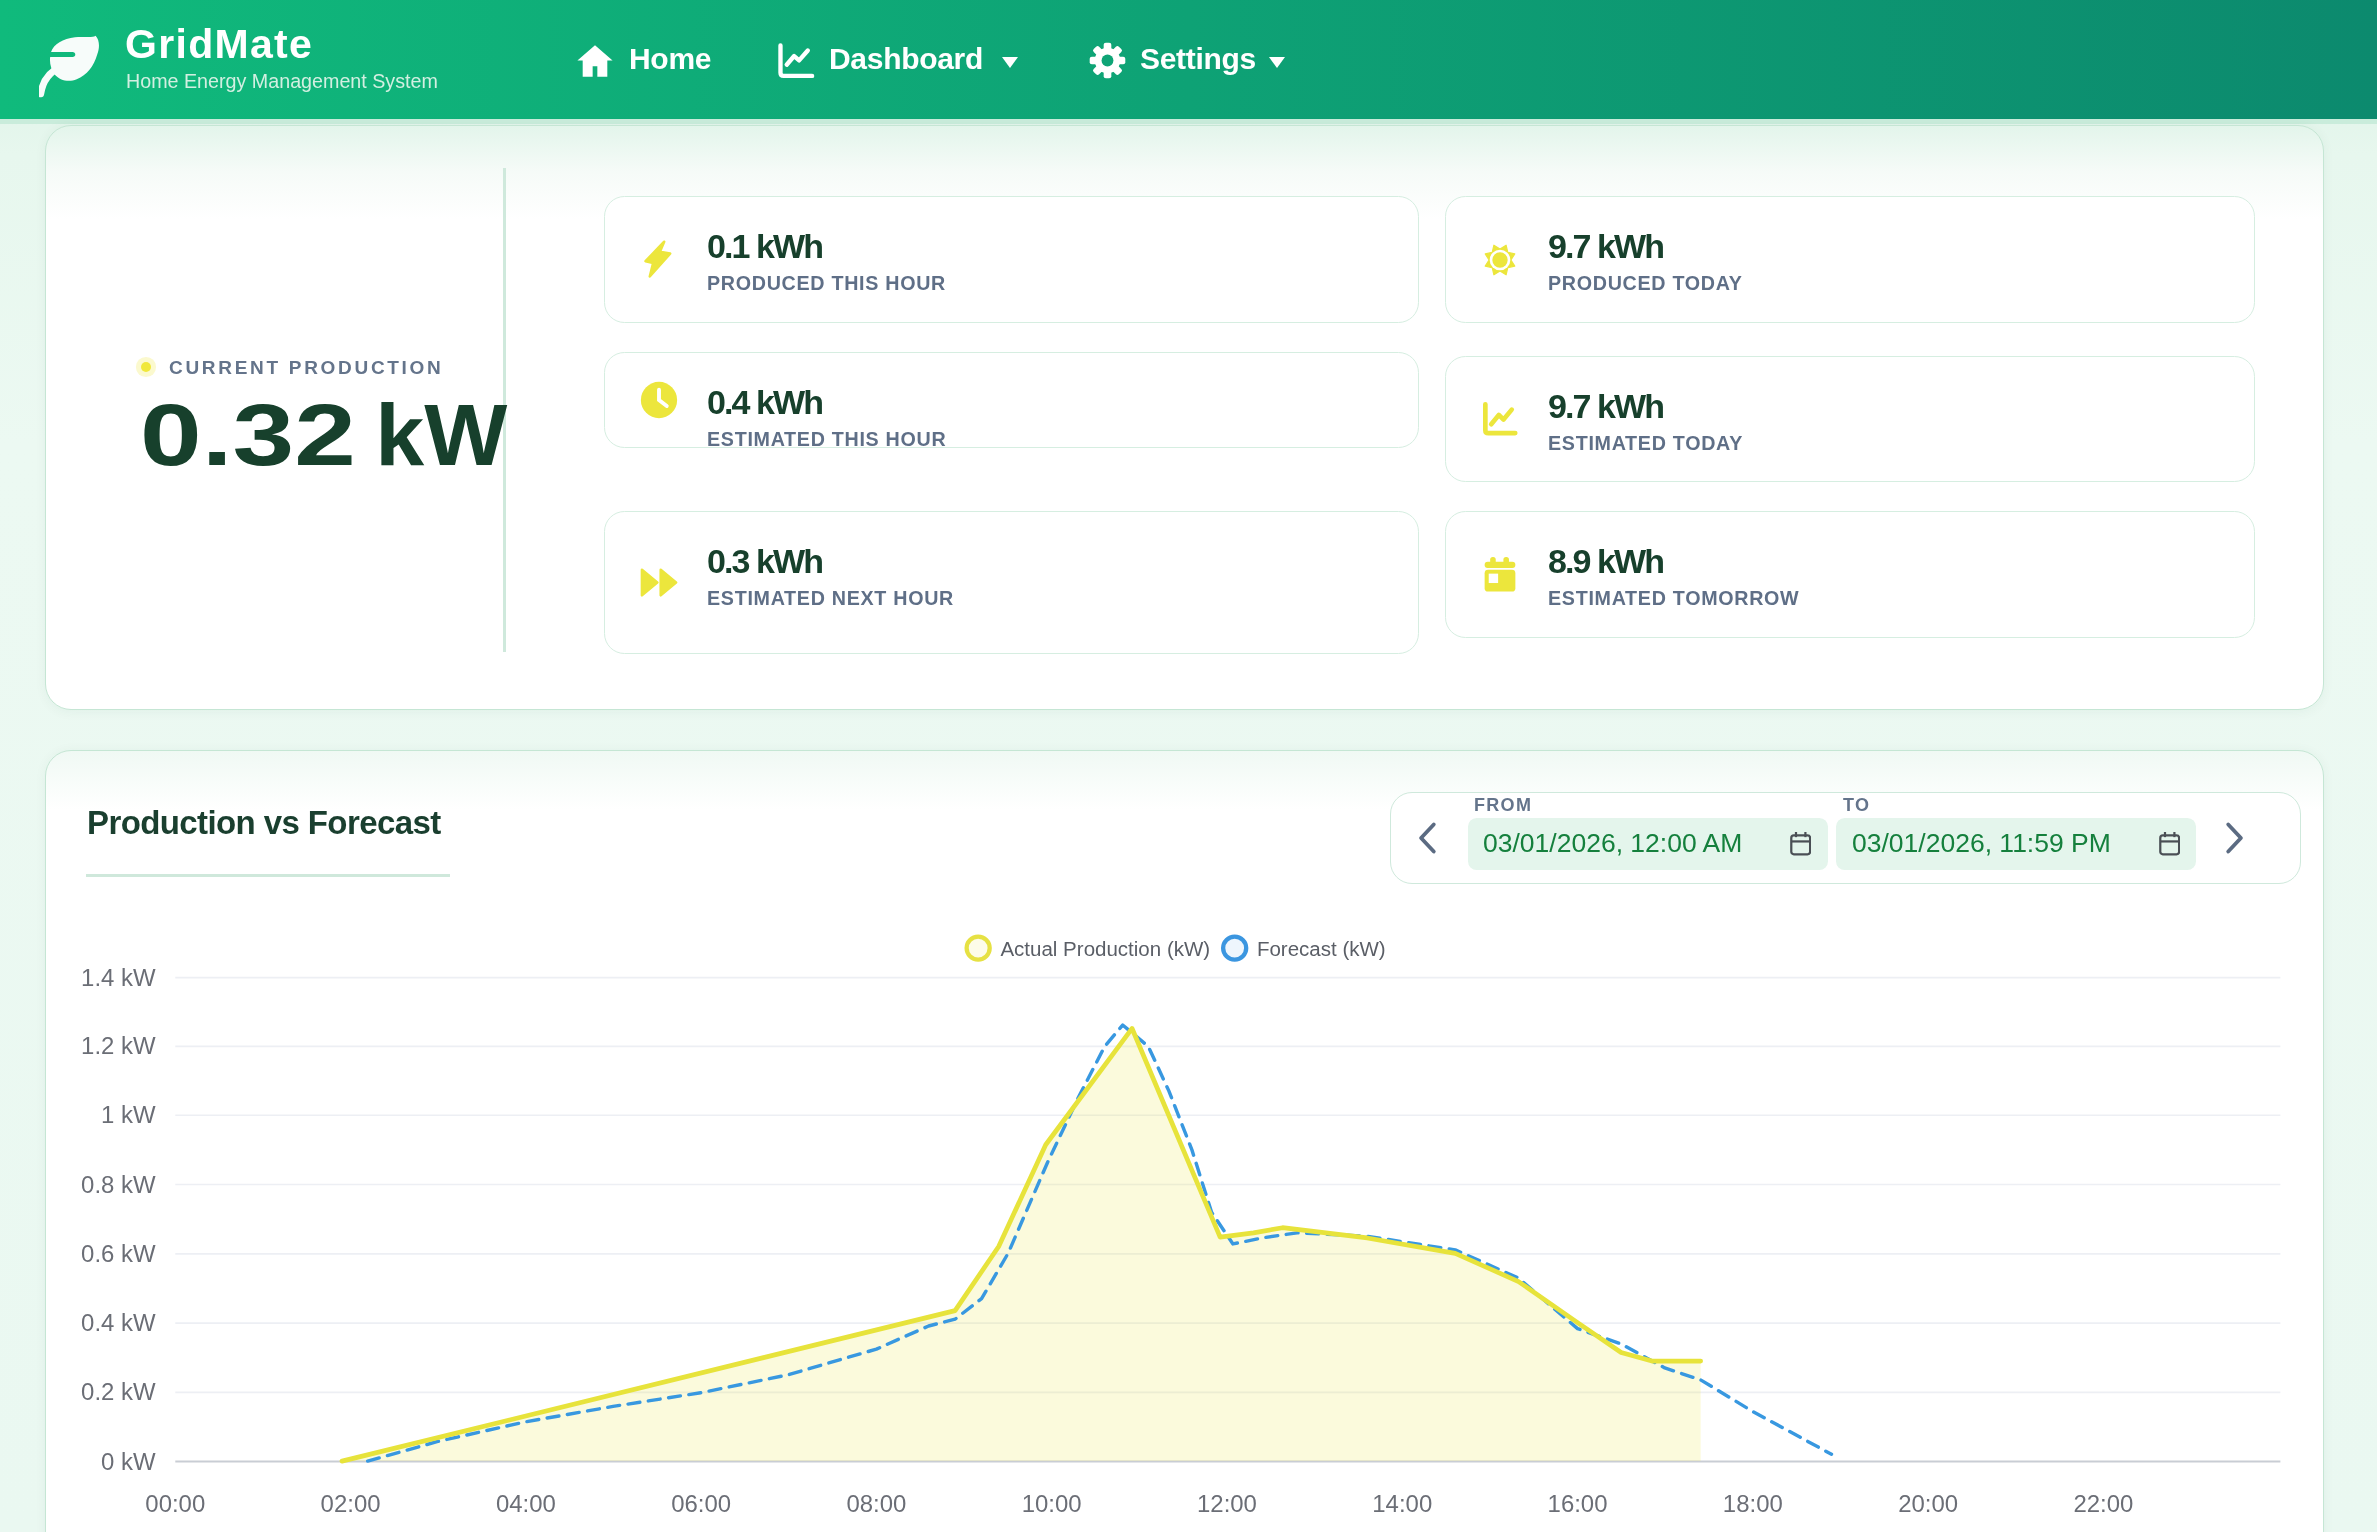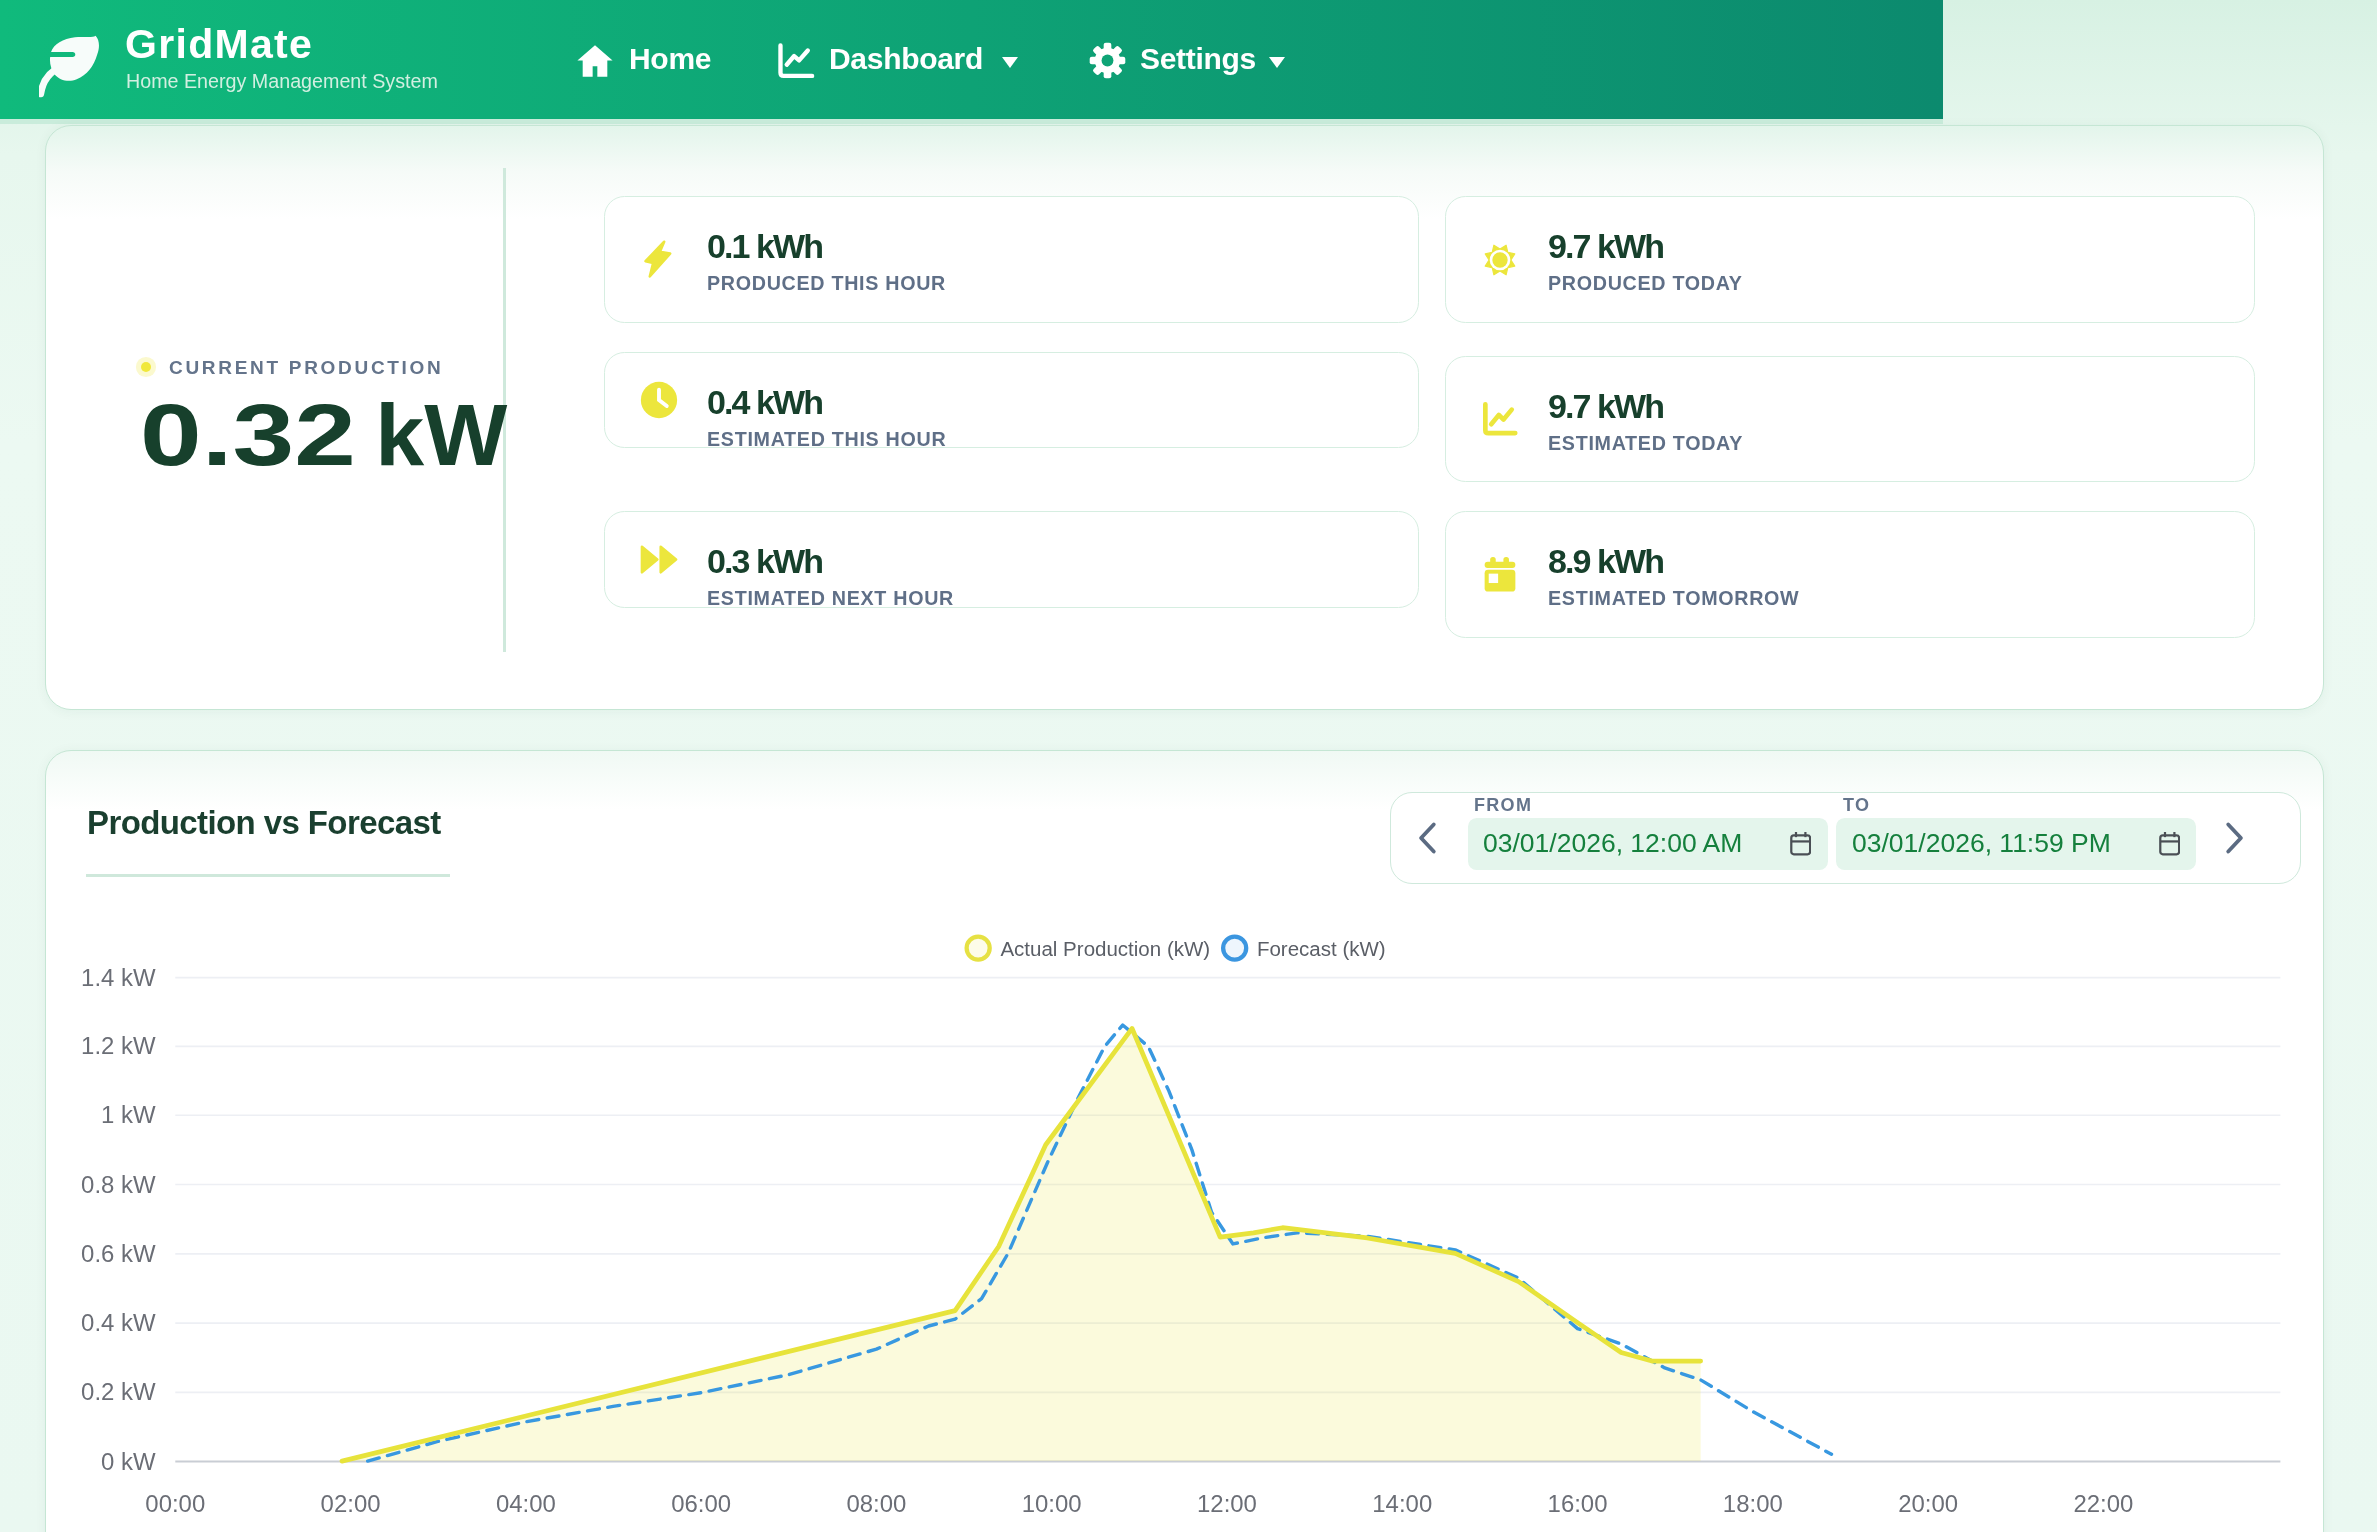--- a/index.html
+++ b/index.html
@@ -5,21 +5,21 @@
   * { margin:0; padding:0; box-sizing:border-box; }
   html,body { width:2377px; height:1533px; overflow:hidden; }
   body {
     font-family:"Liberation Sans", sans-serif;
     background: linear-gradient(180deg,#d7f1e3 0px,#e7f7ee 154px,#ecf9f2 445px,#eaf8f1 100%);
     position:relative;
   }
   .abs { position:absolute; }
   
   .nav {
-    position:absolute; left:0; top:0; width:1943px; height:124px;
+    position:absolute; left:0; top:0; width:2377px; height:124px;
     background: linear-gradient(90deg,#10ba7c 0%, #0c8a6e 100%);
     border-bottom:5.1px solid #c9ecdb;
     text-align:right;
   }
   .brand-name { position:absolute; left:125px; top:24px; font-size:41px; font-weight:bold; color:#ffffff; letter-spacing:1.3px; line-height:1; }
   .brand-sub  { position:absolute; left:126px; top:72px; font-size:19.7px; color:#d2efe1; line-height:1; }
   .navtxt { position:absolute; top:44px; font-size:30px; font-weight:bold; color:#fff; line-height:1; letter-spacing:-0.3px; }
   .caret { position:absolute; top:57px; width:0; height:0; border-left:8.1px solid transparent; border-right:8.1px solid transparent; border-top:11px solid #fff; }
   
   .card1 {
@@ -110,21 +110,21 @@
   <div class="mini" style="left:604px;top:352px;height:96px;">
     <div class="icon">
       <svg width="38" height="38" viewBox="0 0 44 44">
         <circle cx="22" cy="22" r="21" fill="#ece63c"></circle>
         <path d="M22 10 V22 L31 29" stroke="#fff" stroke-width="4.5" fill="none" stroke-linecap="round"></path>
       </svg>
     </div>
     <div class="val">0.4 kWh</div>
     <div class="lab">ESTIMATED THIS HOUR</div>
   </div>
-  <div class="mini" style="left:604px;top:511px;height:97px;">
+  <div class="mini" style="left:604px;top:511px;height:143px;">
     <div class="icon">
       <svg width="38" height="29" viewBox="0 0 44 34">
         <polygon points="2,2 20,17 2,32" fill="#ece63c" stroke="#ece63c" stroke-width="3" stroke-linejoin="round"></polygon>
         <polygon points="24,2 42,17 24,32" fill="#ece63c" stroke="#ece63c" stroke-width="3" stroke-linejoin="round"></polygon>
       </svg>
     </div>
     <div class="val">0.3 kWh</div>
     <div class="lab">ESTIMATED NEXT HOUR</div>
   </div>
   <div class="mini" style="left:1445px;top:196px;width:810px;height:127px;">

